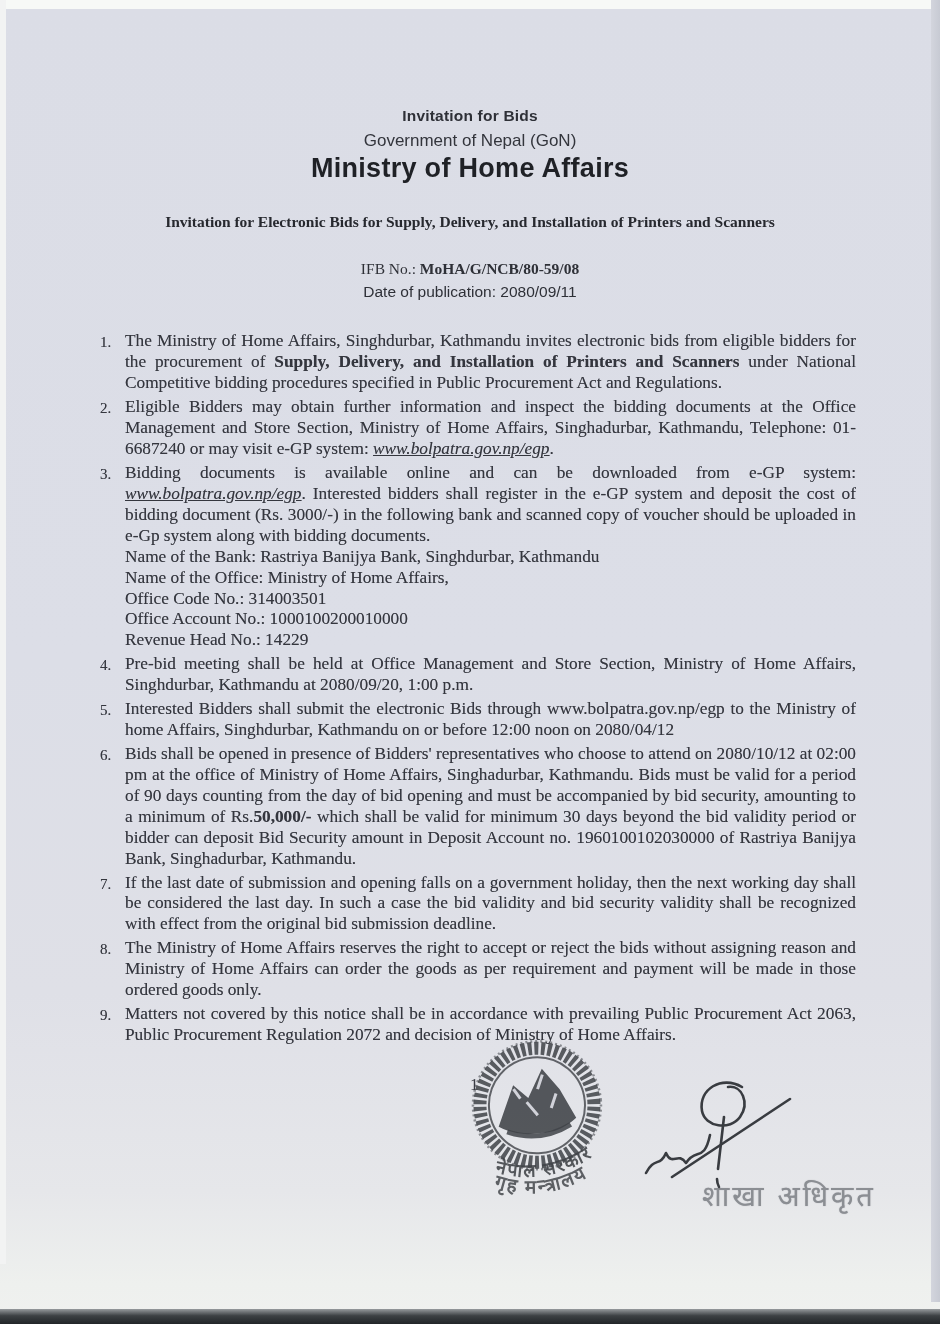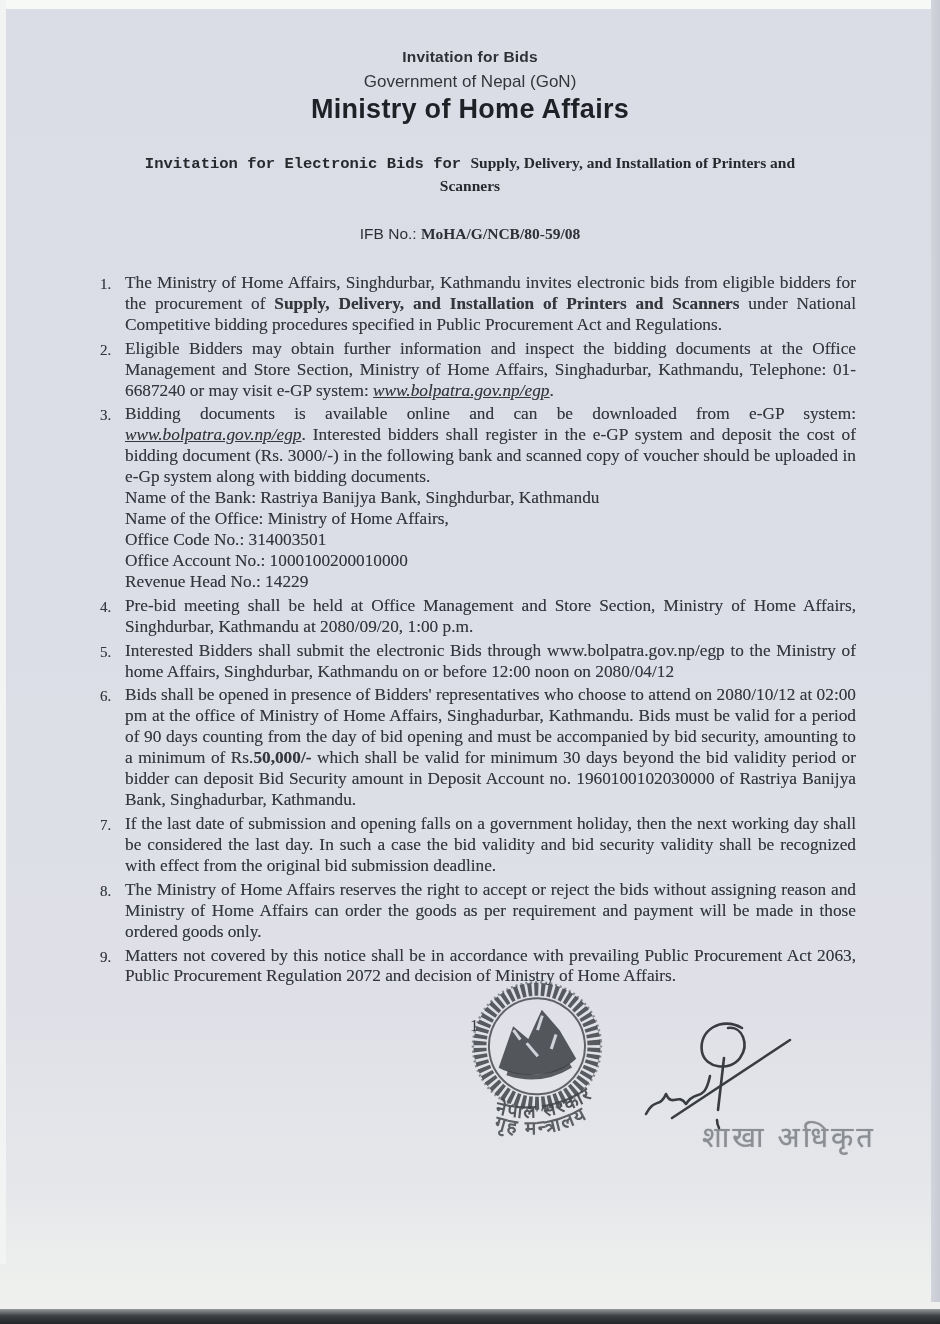--- a/index.html
+++ b/index.html
@@ -5,29 +5,29 @@
   html,body{margin:0;padding:0;background:#e8e9ec;}
   .page{
     position:relative;width:940px;height:1324px;overflow:hidden;
     background:linear-gradient(180deg,#dbdde6 0%,#dcdee7 50%,#dfe0e7 75%,#e6e7ea 90%,#eef0ee 97%,#f0f1ef 100%);
   }
   .edge-top{position:absolute;top:0;left:0;right:0;height:9px;background:#f7f9f7;}
   .edge-left{position:absolute;top:0;left:0;bottom:60px;width:6px;background:#f2f3f3;}
   .edge-right{position:absolute;top:0;right:0;bottom:22px;width:9px;background:linear-gradient(90deg,#d3d5dd,#c7cad3);}
   .edge-bottom{position:absolute;bottom:0;left:0;right:0;height:15px;background:linear-gradient(180deg,#969a9d 0%,#3d4144 45%,#212528 100%);}
 
-  .header{text-align:center;padding-top:48px;font-family:"Liberation Sans",sans-serif;color:#2e3037;}
+  .header{text-align:center;padding-top:107px;font-family:"Liberation Sans",sans-serif;color:#2e3037;}
   .doc-type{font-size:15.5px;font-weight:bold;letter-spacing:.2px;}
   .govt{font-size:17px;margin-top:6px;color:#33353c;}
   .ministry{font-size:27px;font-weight:bold;margin-top:2px;color:#1f2126;letter-spacing:.3px;text-align:center;}
   .subtitle{margin:27px auto 0;max-width:672px;font-size:15.5px;font-weight:bold;line-height:1.45;color:#27292f;}
-  .subtitle .sans-part{font-family:Liberation Mono, monospace;text-align:center;}
+  .subtitle .sans-part{font-family:Liberation Serif, serif;text-align:center;}
   .subtitle .serif-part{font-family:"Liberation Serif",serif;}
   .ifb-line{margin-top:27px;font-size:15.5px;}
-  .ifb-line .label{font-family:Liberation Sans, sans-serif;margin-top:28px;}
+  .ifb-line .label{font-family:Liberation Serif, serif;margin-top:28px;}
   .ifb-line .value{font-family:"Liberation Serif",serif;font-weight:bold;}
   .pub-date{font-family:"Liberation Sans",sans-serif;font-size:15.5px;margin-top:5px;}
 
   .notice{margin:30px 84px 0 100px;font-family:"Liberation Serif",serif;
           font-size:17.3px;line-height:1.21;color:#34363e;
           text-shadow:0 0 .6px rgba(52,54,62,.45);}
   .item{display:flex;margin-bottom:3px;}
   .item-no{flex:0 0 25px;width:25px;font-size:15px;padding-top:2px;}
   .item-body{flex:1;text-align:justify;}
   .bold{font-weight:bold;}
@@ -49,20 +49,21 @@
   <div class="edge-top"></div>
   <div class="edge-left"></div>
   <div class="edge-right"></div>
 
   <div class="header">
     <div class="doc-type">Invitation for Bids</div>
     <div class="govt">Government of Nepal (GoN)</div>
     <div class="ministry">Ministry of Home Affairs</div>
     <div class="subtitle"><span class="sans-part">Invitation for Electronic Bids for </span><span class="serif-part">Supply, Delivery, and Installation of Printers and Scanners</span></div>
     <div class="ifb-line"><span class="label">IFB No.: </span><span class="value">MoHA/G/NCB/80-59/08</span></div>
+    <div class="pub-date">Date of publication: 2080/09/11</div>
   </div>
 
   <div class="notice">
 
       <div class="item">
         <span class="item-no">1.</span>
         <span class="item-body"><span>The Ministry of Home Affairs, Singhdurbar, Kathmandu invites electronic bids from eligible bidders for the procurement of </span><span class="bold">Supply, Delivery, and Installation of Printers and Scanners</span><span> under National Competitive bidding procedures specified in Public Procurement Act and Regulations.</span></span>
       </div>
 
       <div class="item">

